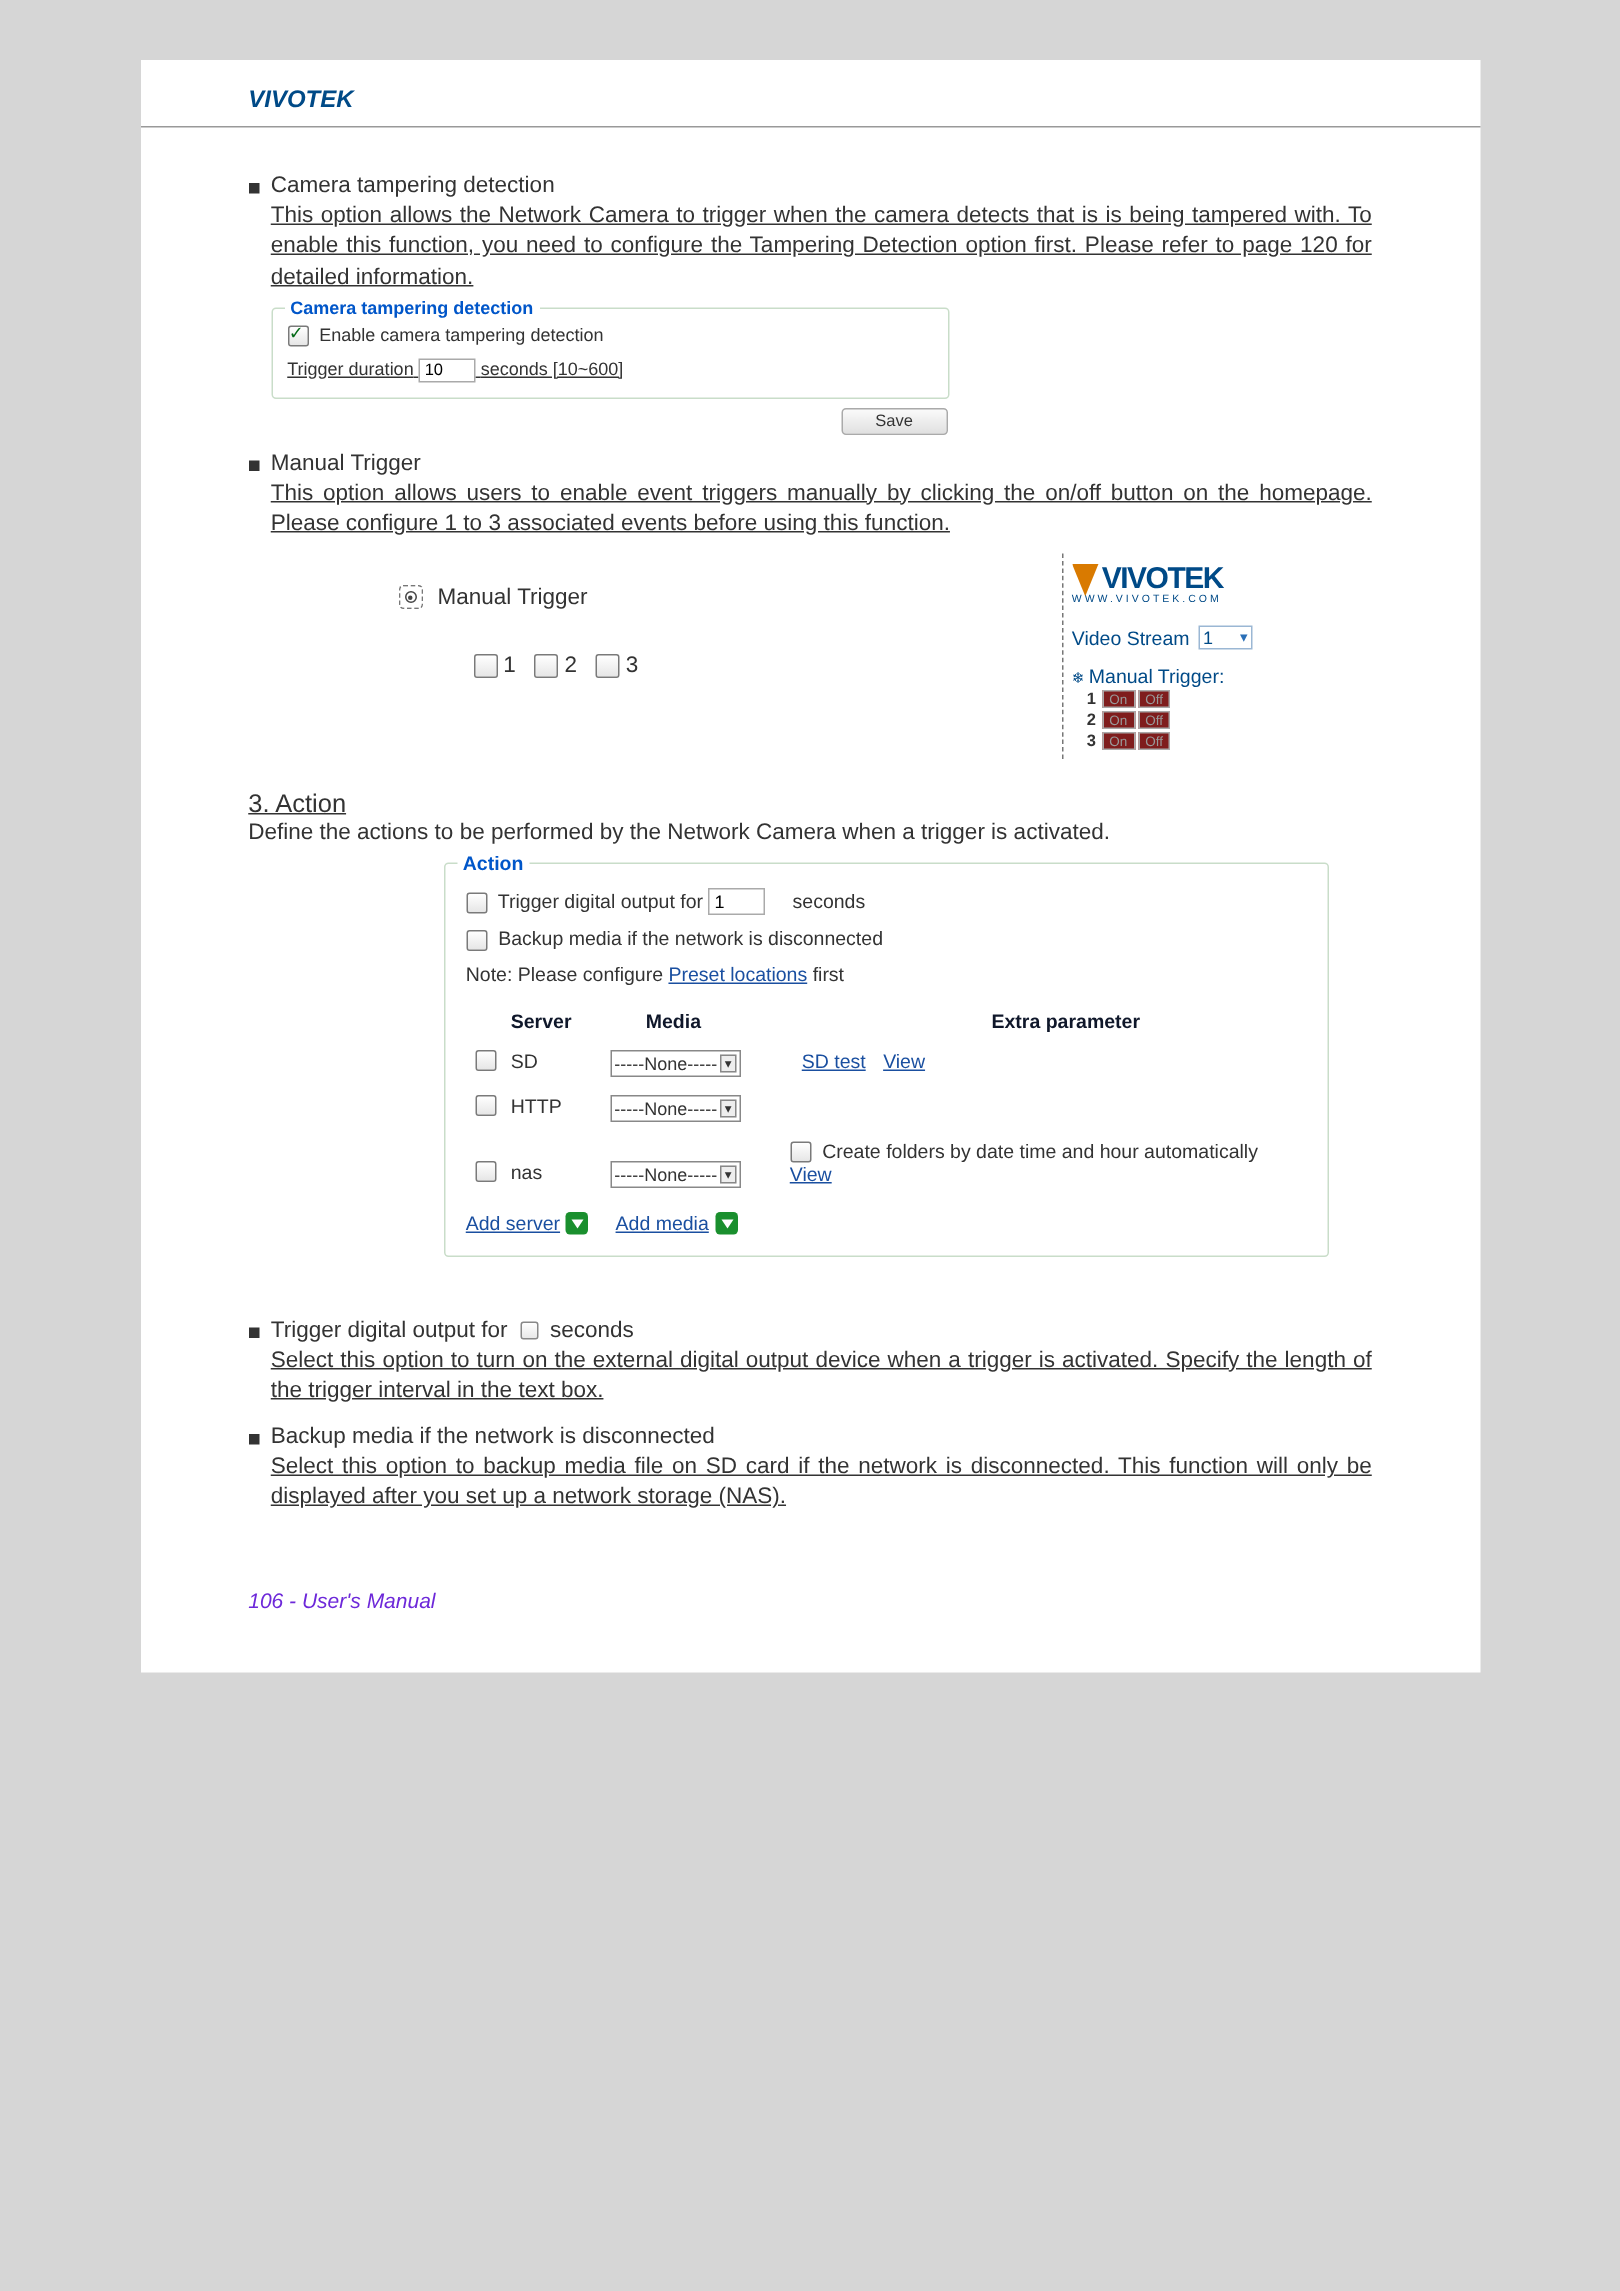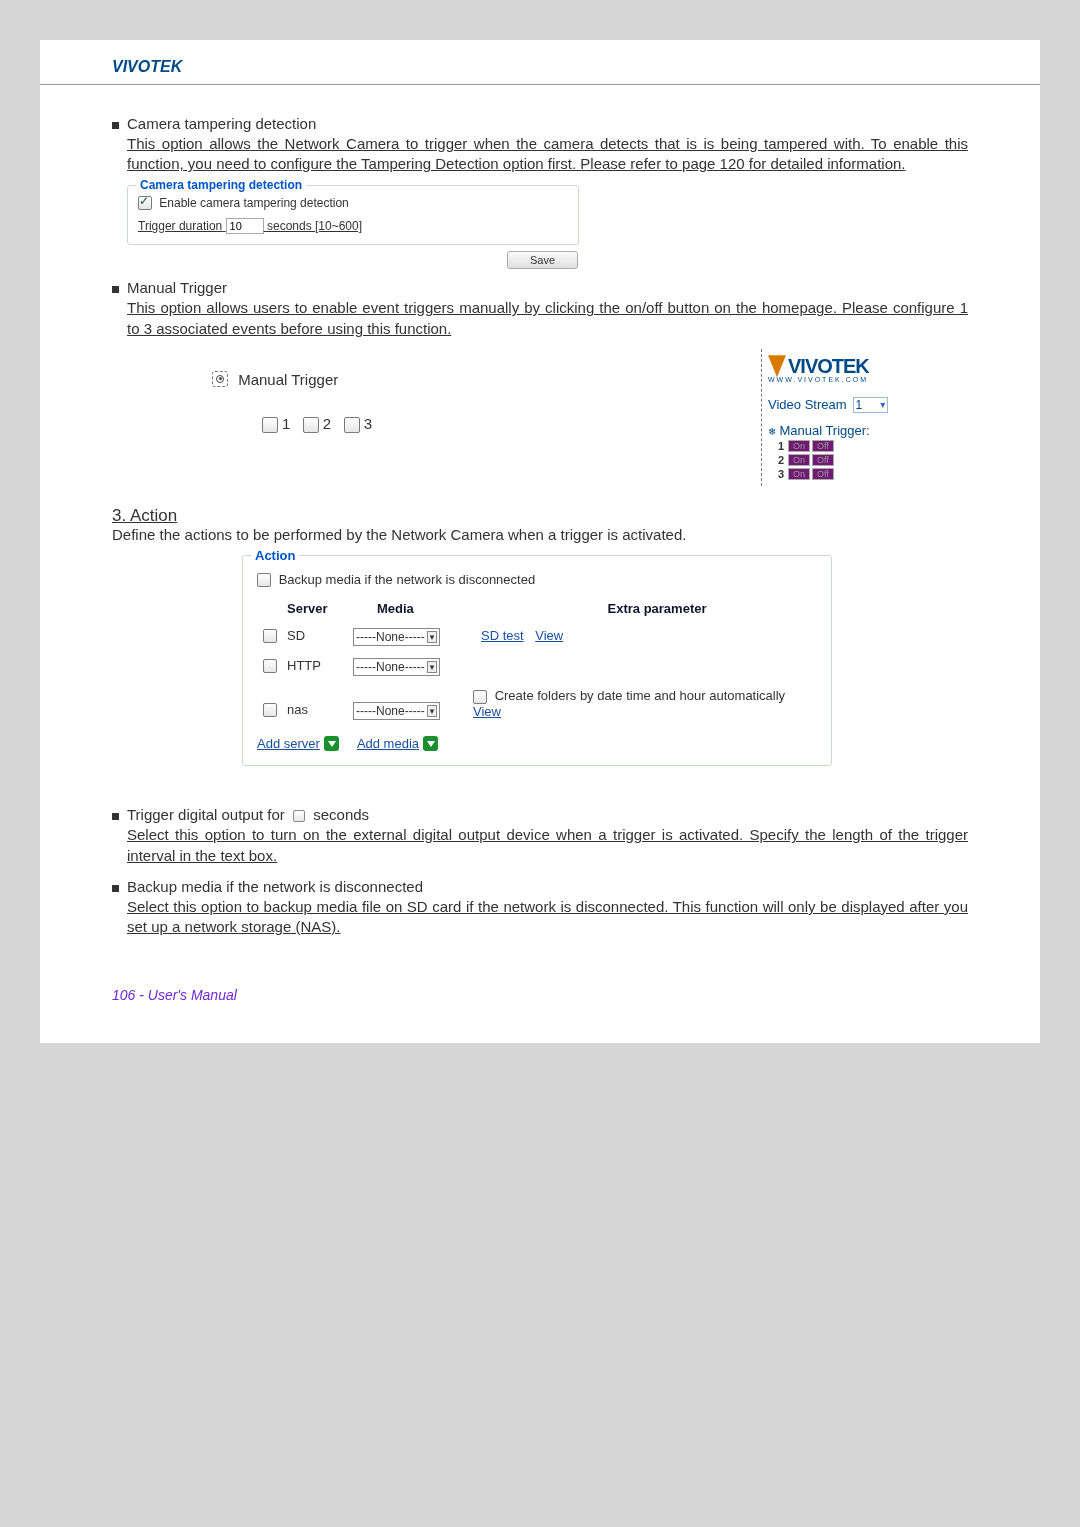--- a/index.html
+++ b/index.html
@@ -5,21 +5,21 @@
 body {
   margin: 0;
   padding: 0;
   background: #d6d6d6;
   font-family: Arial, Helvetica, sans-serif;
   font-size: 15px;
   color: #333;
 }
 .sheet {
   background: #fff;
-  width: 1000px;
+  width: 893px;
   margin: 40px auto;
   padding: 0 0 40px 0;
   box-sizing: border-box;
 }
 .header-bar {
   padding: 18px 0 8px 72px;
   border-bottom: 1px solid #999;
   margin-bottom: 30px;
 }
 .brand {
@@ -170,21 +170,21 @@
   border: 1px solid #9bb7d4; background: #fff; font-size:12px; padding:0 2px; display:inline-flex; align-items:center; gap:18px;
 }
 .sel .arrow { color:#2a6fb7; font-size:10px; }
 .mt-hdr { color:#004a87; font-size:13px; margin-top:10px; }
 .mt-hdr::before {
   content:"❄"; color:#004a87; font-size:10px; margin-right:3px;
 }
 .onoff-row { display:flex; align-items:center; gap:2px; font-size:10px; margin-left:10px; margin-top:2px;}
 .onoff-row .num { font-weight:bold; font-size:11px; width:8px; color:#333;}
 .onoff {
-  border:1px solid #aaa; background:#701a75; color:#999; padding:0 4px; font-size:9px;
+  border:1px solid #aaa; background:#7f1d1d; color:#999; padding:0 4px; font-size:9px;
 }
 
 
 .section-h {
   text-decoration: underline;
   font-size: 17px;
   margin-top: 20px;
 }
 
 
@@ -333,21 +333,31 @@
     </div>
 
     <div class="section-h">3. Action</div>
     <div>Define the actions to be performed by the Network Camera when a trigger is activated.</div>
 
     <div class="action-fs">
       <div class="fieldset-legend">Action</div>
 
       <div class="action-row">
         <span class="ck"></span>
+        <span>Trigger digital output for</span>
+        <input class="num-input" value="1" style="">
+        &nbsp;&nbsp;&nbsp;
+        <span>seconds</span>
+      </div>
+      <div class="action-row">
+        <span class="ck"></span>
         <span>Backup media if the network is disconnected</span>
+      </div>
+      <div class="note">
+        <span>Note: Please configure </span><span class="lnk">Preset locations</span><span> first</span>
       </div>
 
       <div class="tbl-head">
         <div class="col-srv">Server</div>
         <div class="col-media">Media</div>
         <div class="col-extra">Extra parameter</div>
       </div>
 
       <div class="tbl-row">
         <div class="col-srv">

